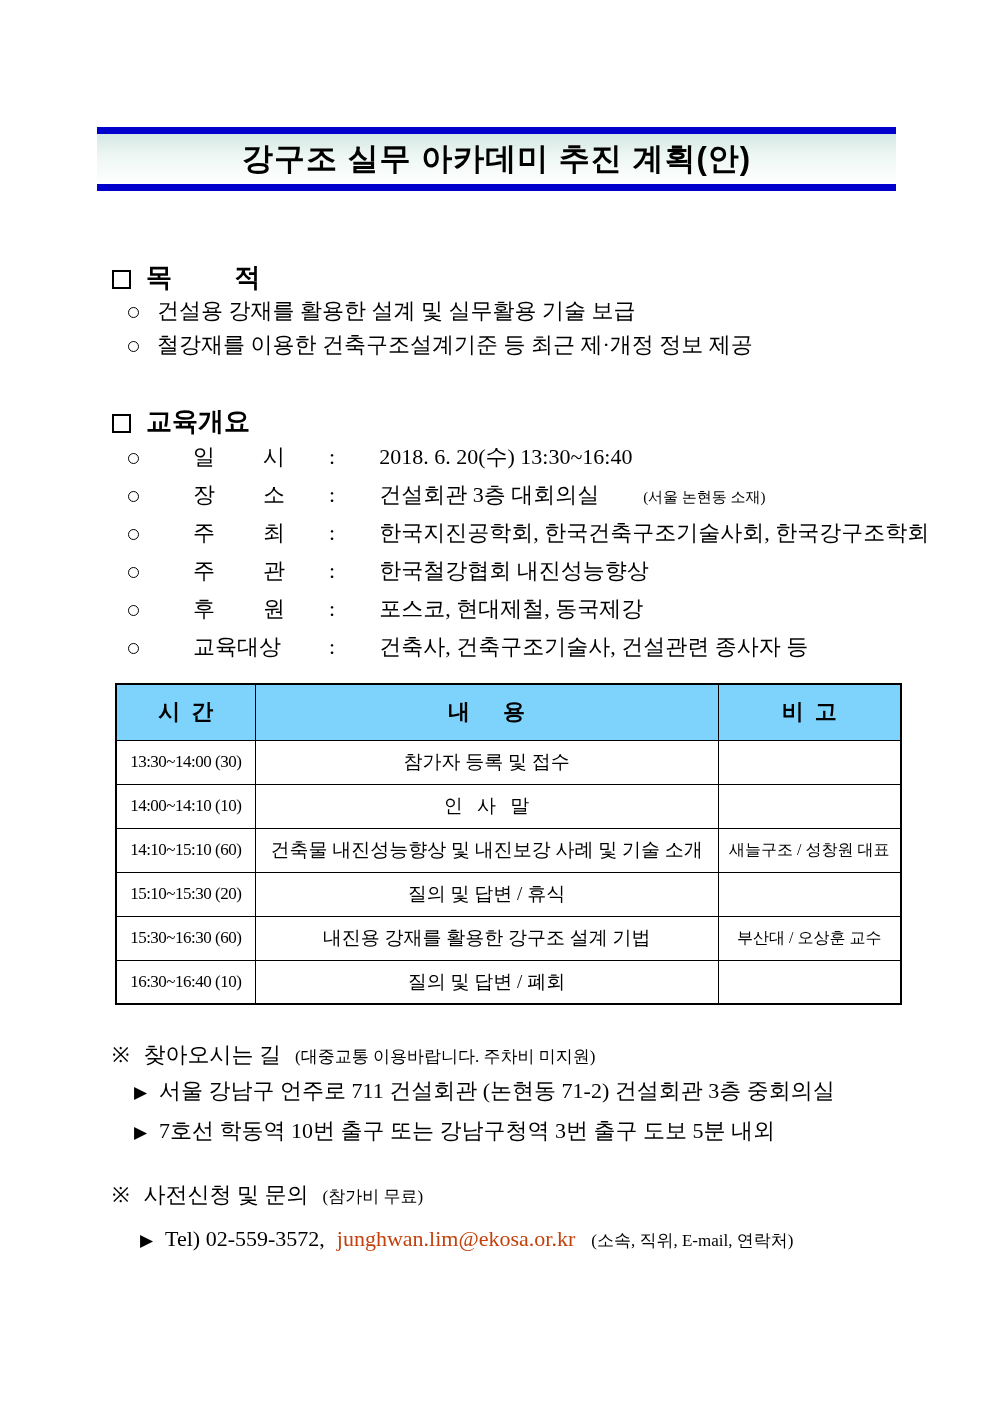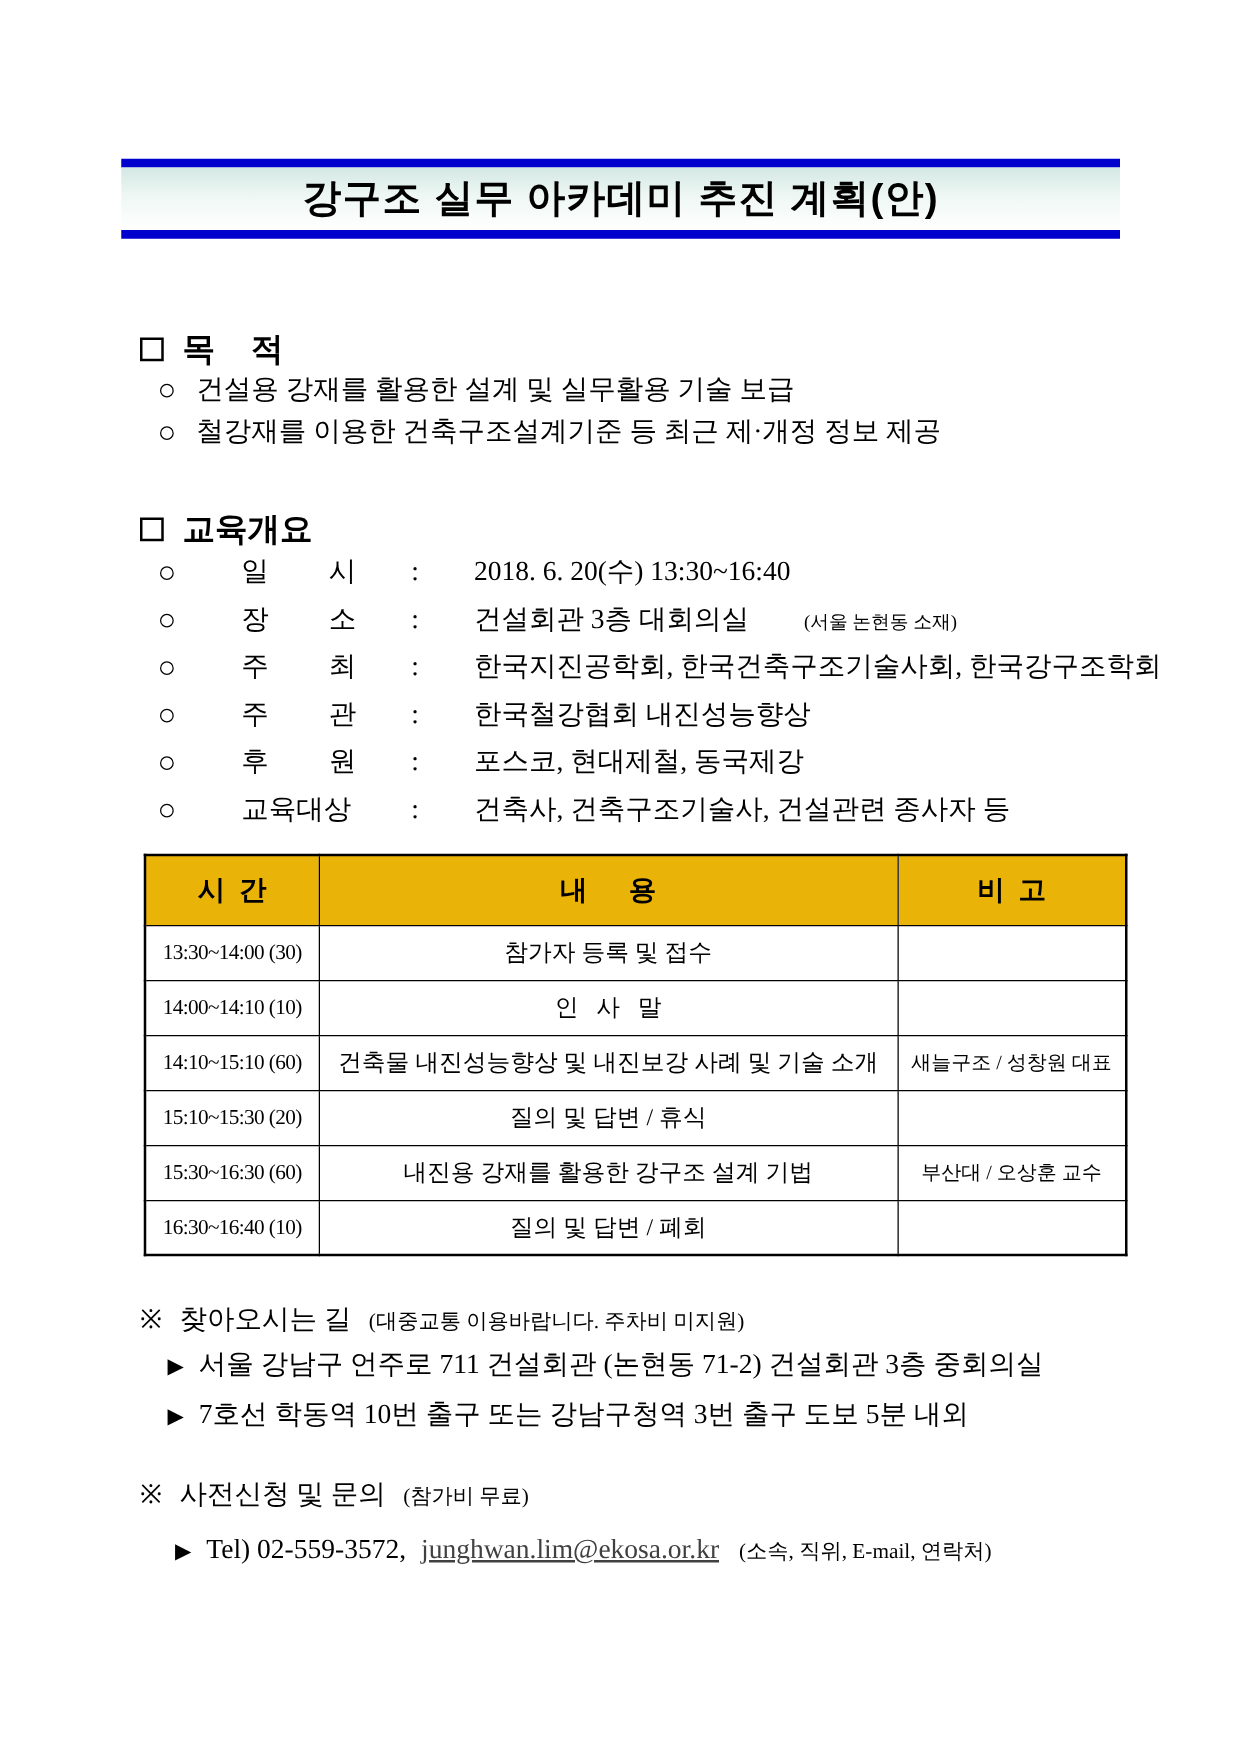--- a/index.html
+++ b/index.html
@@ -18,21 +18,21 @@
     background:linear-gradient(180deg,#d4e8e3 0%,#eef7f4 45%,#ffffff 100%);
   }
   .banner-title{
     font-family:"Liberation Sans","DejaVu Sans",sans-serif;
     font-weight:bold;font-size:31px;letter-spacing:1px;white-space:pre;
   }
 
   
   .sec-head{
     margin-left:112px;display:flex;align-items:center;gap:15px;
-    font-family:Liberation Sans, sans-serif;
+    font-family:Liberation Mono, monospace;
     font-weight:bold;font-size:26px;line-height:30px;
   }
   .sq{width:15px;height:15px;border:2.5px solid #000;flex:0 0 auto;}
 
   
   .bullet-item{
     margin-left:128px;display:flex;align-items:baseline;gap:18px;
     font-size:22px;line-height:34px;
   }
   .circ{
@@ -61,21 +61,21 @@
   .sec-schedule .sec-head{margin-top:20px;}
   table.schedule{
     margin:17px 0 0 115px;border-collapse:collapse;table-layout:fixed;
     width:785px;border:2px solid #000;
   }
   table.schedule th,table.schedule td{
     border:1px solid #000;text-align:center;vertical-align:middle;
     overflow:hidden;padding:0 2px;box-sizing:border-box;
   }
   table.schedule th{
-    background:#eab308;height:56px;font-size:22px;font-weight:bold;
+    background:#7dd3fc;height:56px;font-size:22px;font-weight:bold;
   }
   table.schedule td{height:44px;}
   col.c-time{width:139px;} col.c-content{width:463px;} col.c-remark{width:183px;}
   td.t-time{font-size:17px;letter-spacing:-0.5px;}
   td.t-content{font-size:19px;white-space:pre;}
   td.t-remark{font-size:16px;}
 
   
   .ref-head{
     margin-left:112px;font-size:22px;line-height:30px;
@@ -85,21 +85,21 @@
   .sec-registration .ref-head{margin-top:28px;}
   .ref-mark{font-size:21px;}
   .ref-note{font-size:17px;}
   .arrow-item{
     margin-left:134px;display:flex;align-items:baseline;gap:12px;
     font-size:22px;line-height:38px;
   }
   .sec-directions .arrow-item:first-of-type{margin-top:10px;}
   .tri{font-size:17px;flex:0 0 auto;}
   .tel-row{margin-top:8px;margin-left:140px;}
-  .email-link{color:#404040;text-decoration:underline;cursor:pointer;}
+  .email-link{color:#c2410c;cursor:pointer;}
   .tel-suffix{font-size:17px;margin-left:4px;}
 </style>
 </head>
 <body>
 
 <div>
 
   <div class="banner">
     <div class="bar"></div>
     <div class="banner-body">

